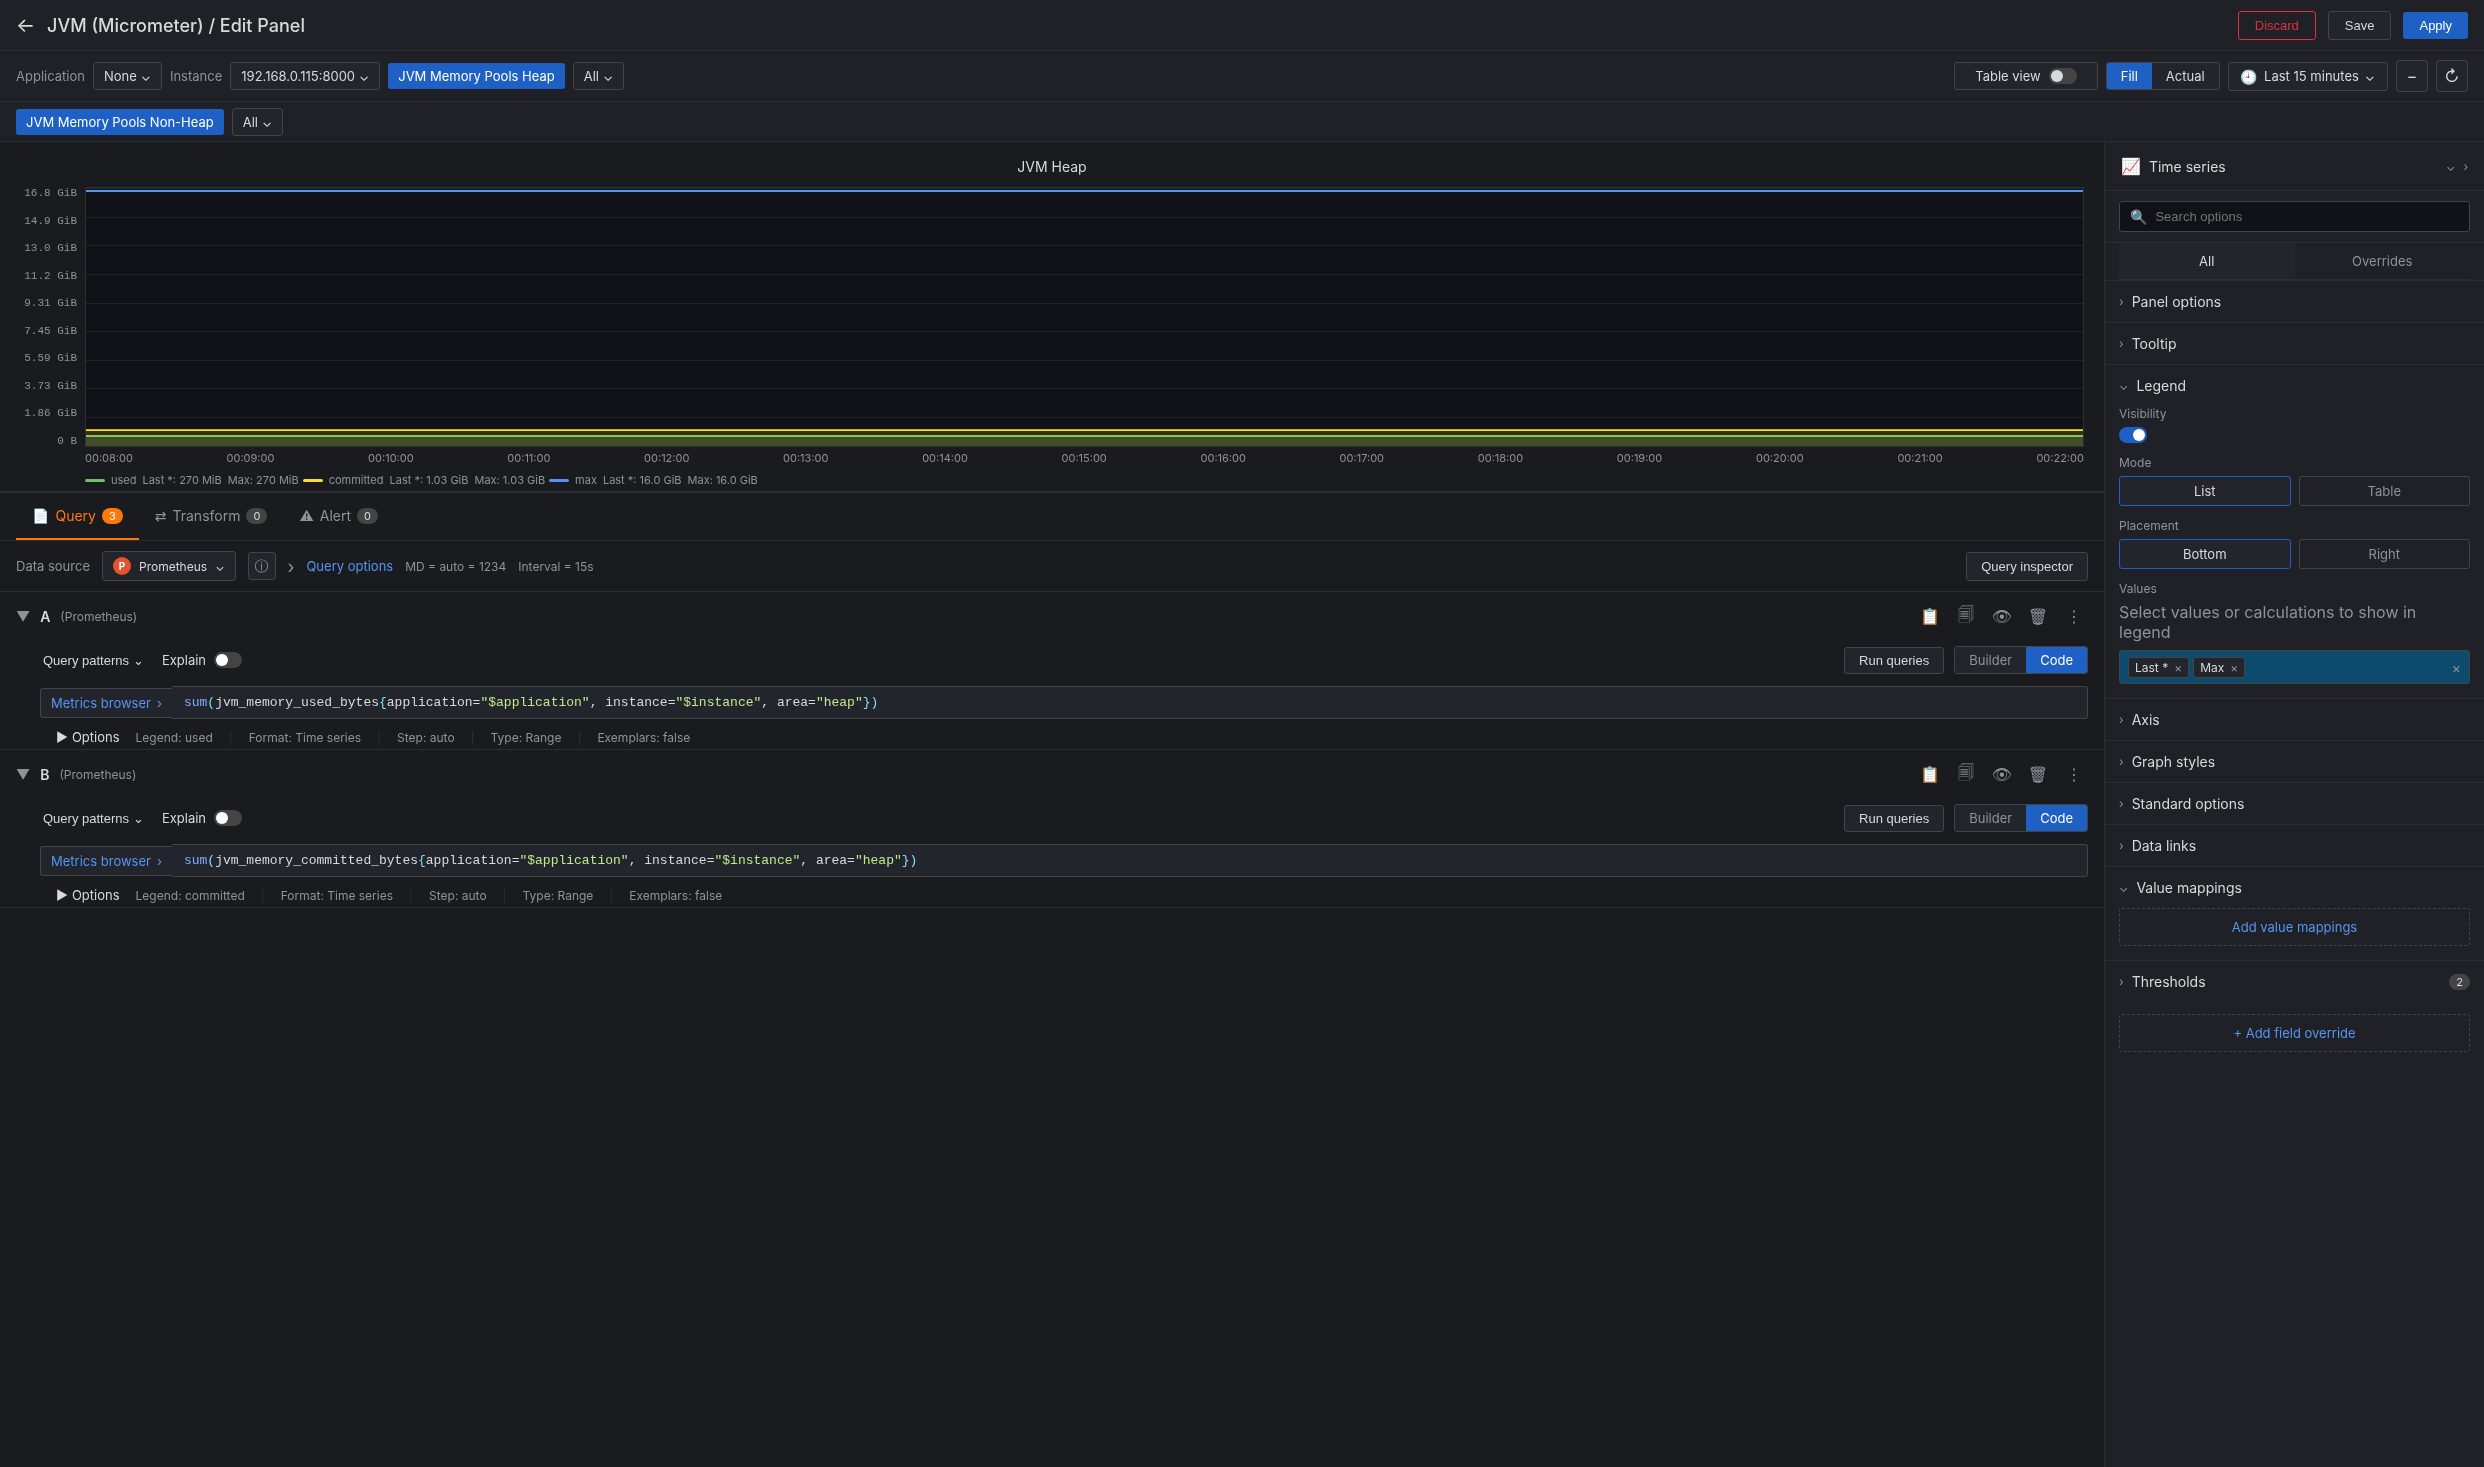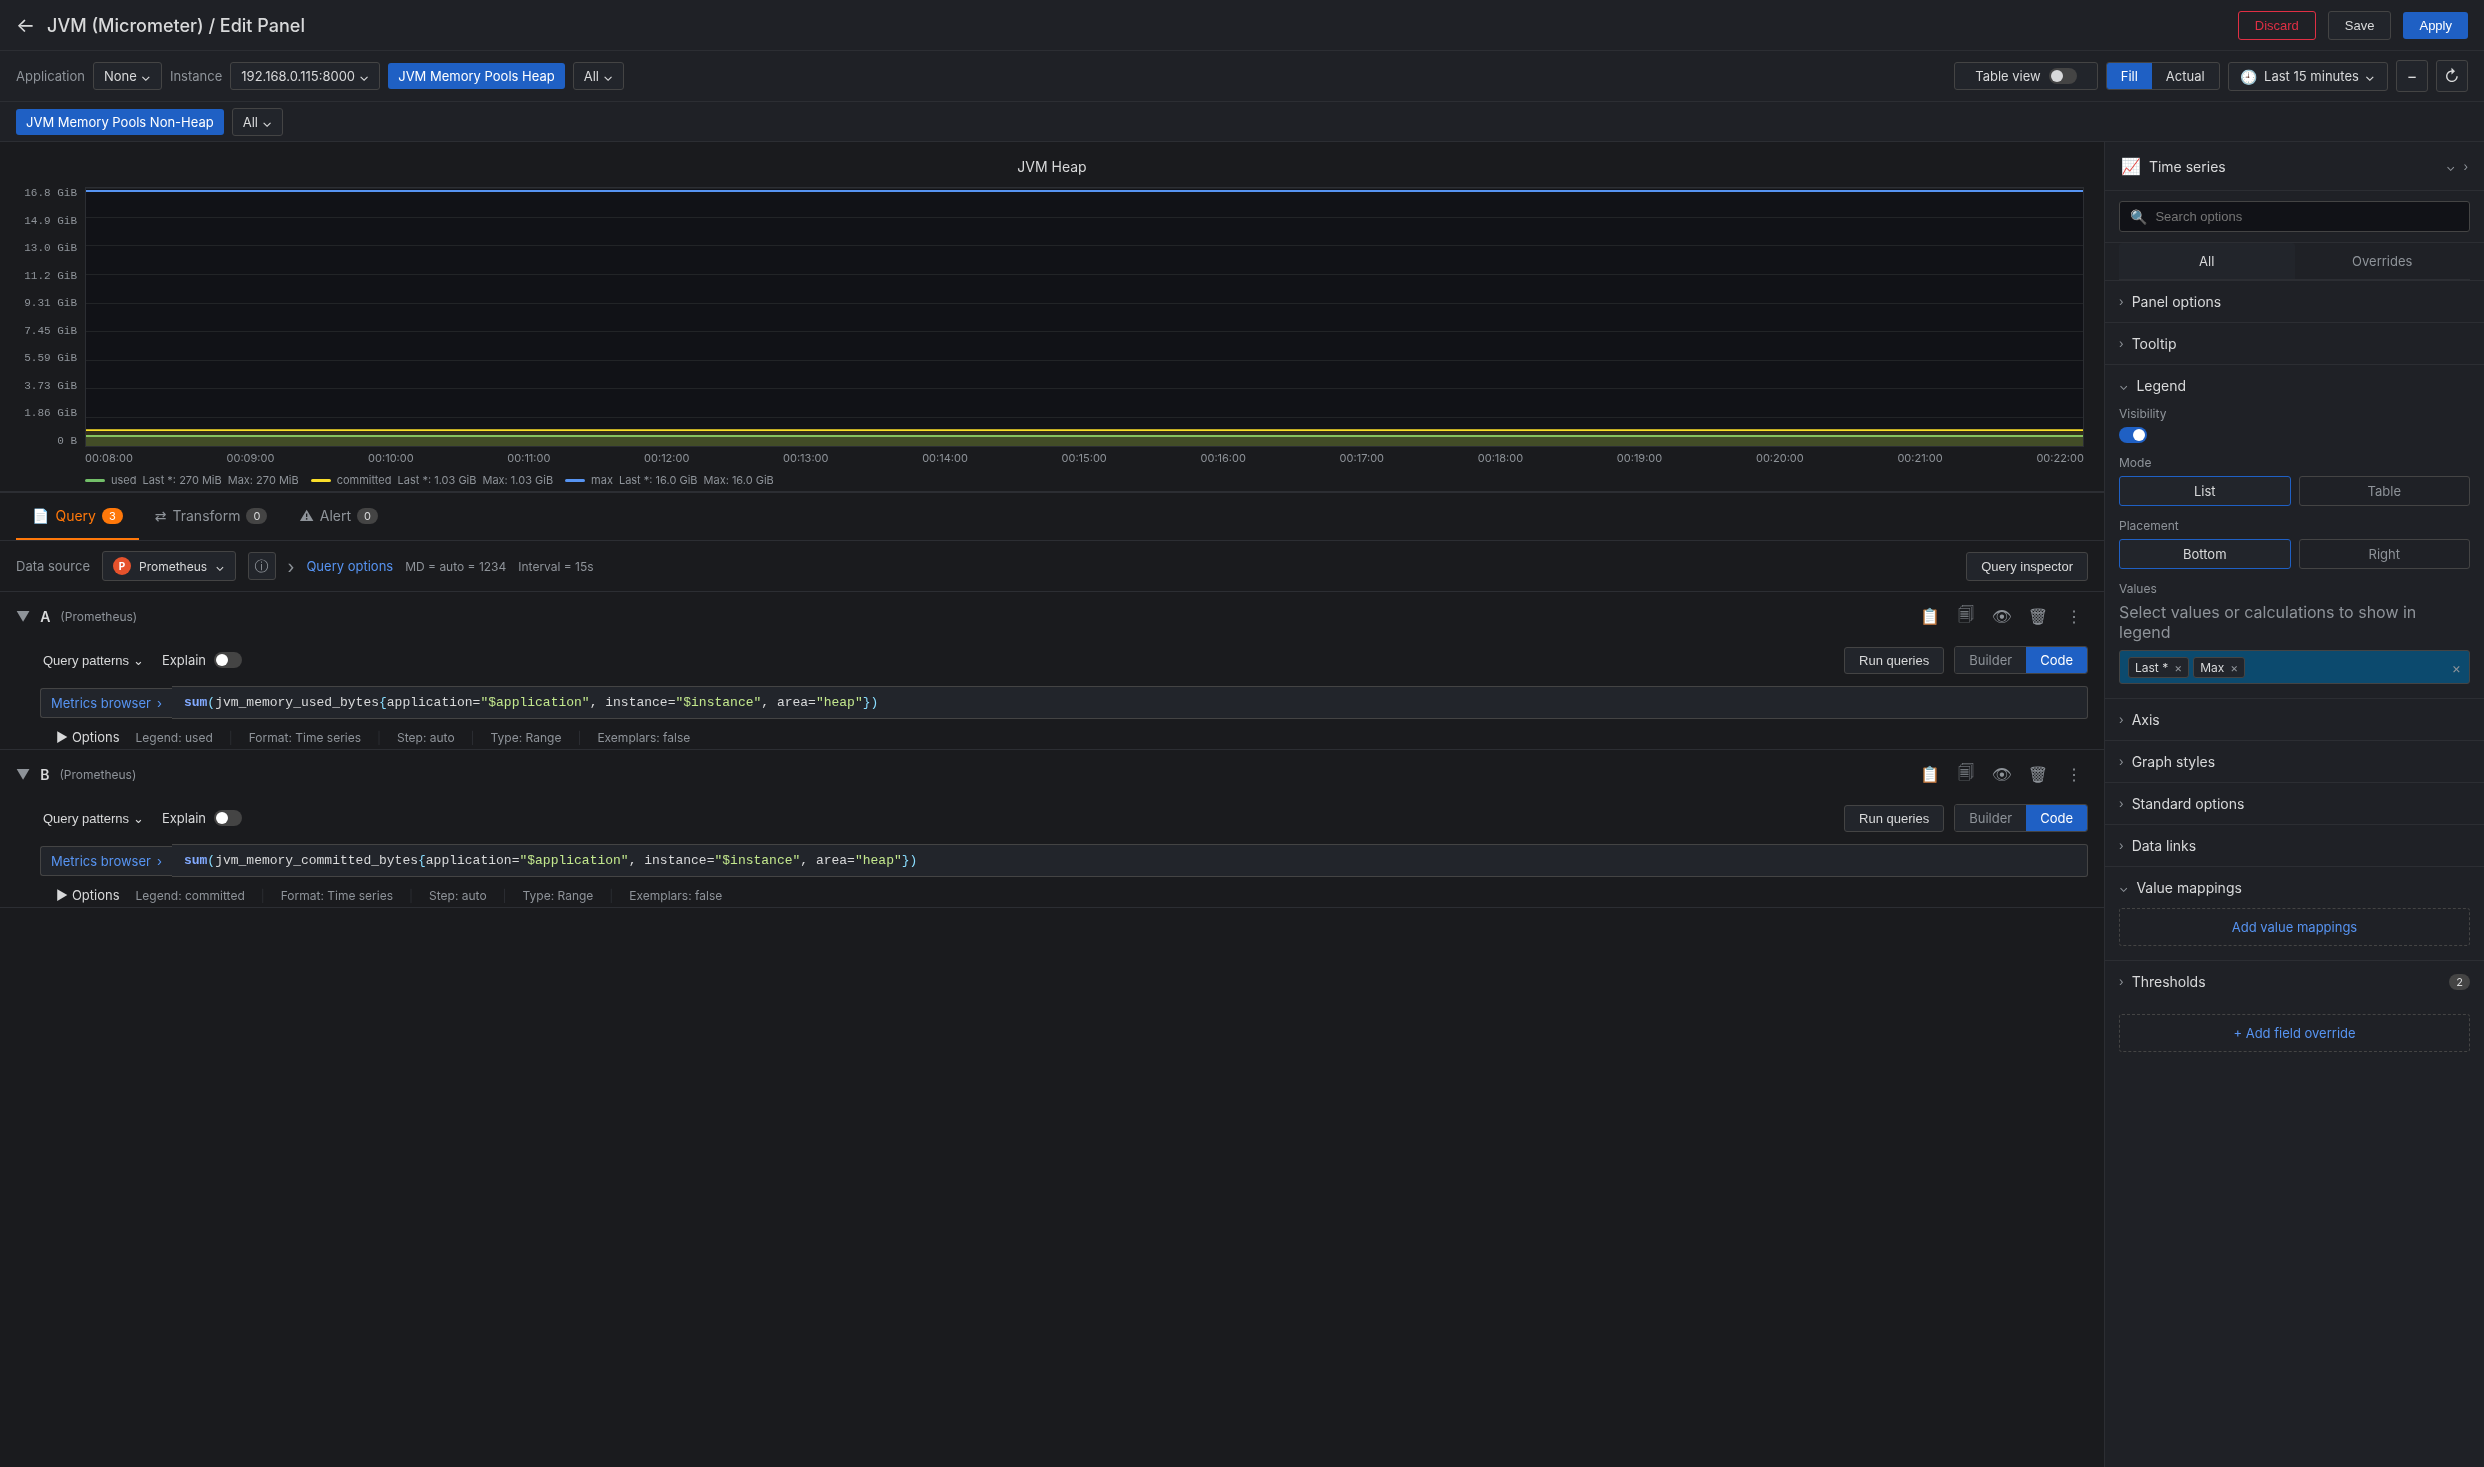--- a/index.html
+++ b/index.html
@@ -243,21 +243,21 @@
       display: flex;
       justify-content: space-between;
       padding: 4px 0 0 65px;
       font-size: 11px;
       color: #8e9399;
     }
 
     .chart-legend {
       display: flex;
       align-items: center;
-      gap: 12px;
+      gap: 4px;
       margin-top: 8px;
       padding-left: 65px;
       flex-wrap: wrap;
       font-size: 11px;
       color: #8e9399;
     }
     .legend-item {
       display: flex;
       align-items: center;
       gap: 6px;
@@ -529,21 +529,21 @@
       font-size: 13px;
       font-family: 'Courier New', monospace;
       outline: none;
     }
     .query-highlight {
       color: #d8d9da;
       font-family: 'Courier New', monospace;
       font-size: 13px;
     }
     .str { color: #c3e88d; }
-    .fn { color: #82aaff; font-weight: bold; }
+    .fn { color: #82aaff; }
     .brace { color: #89ddff; }
 
     
     .options-row {
       display: flex;
       align-items: center;
       padding: 4px 16px 4px 56px;
       gap: 16px;
       background: #1a1b1e;
     }

